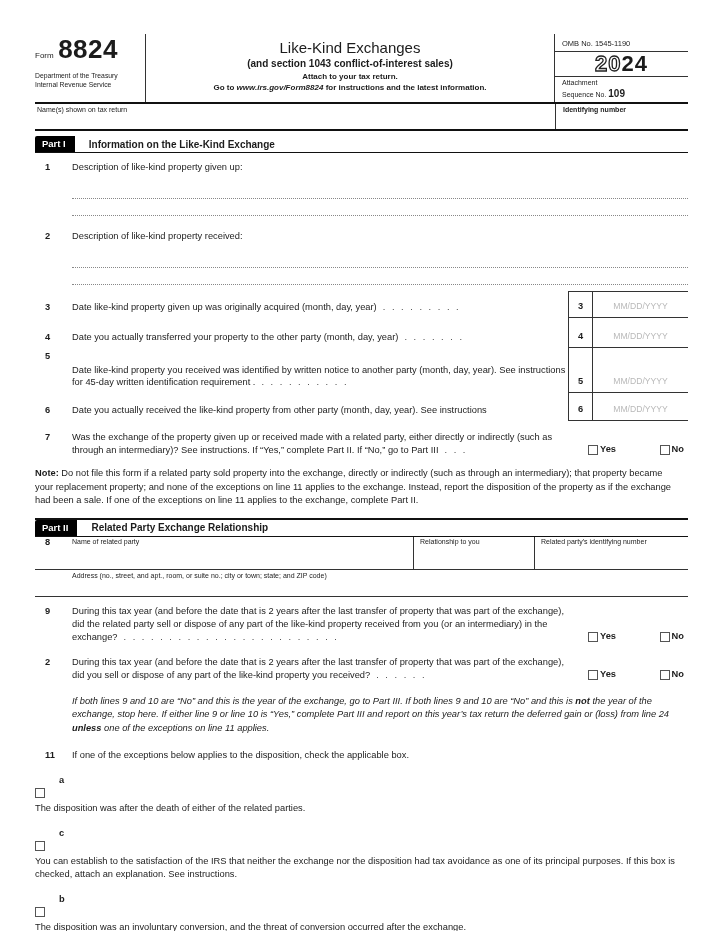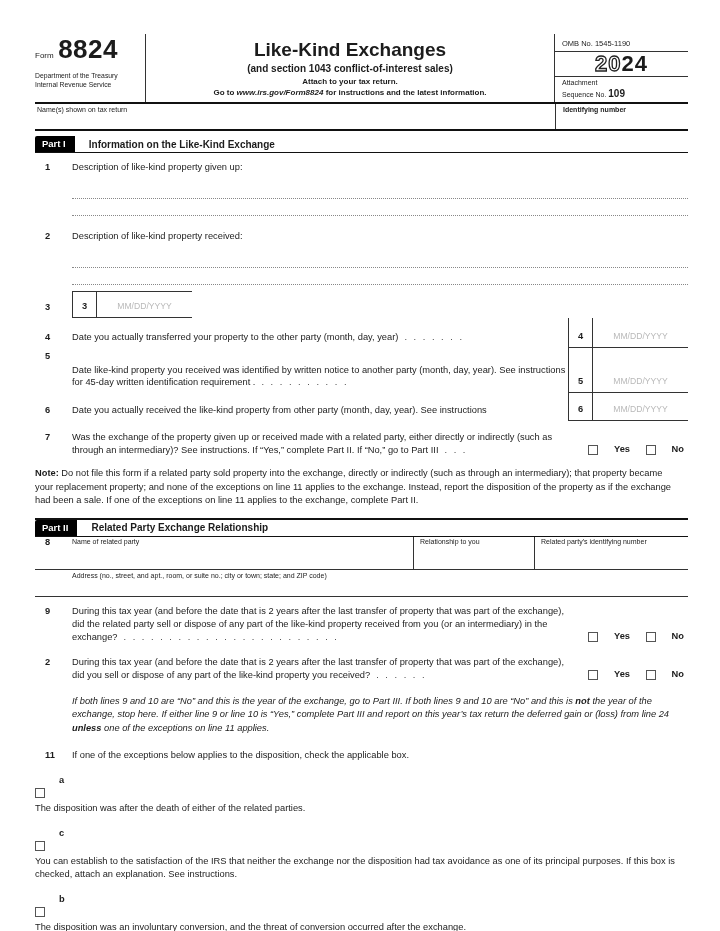--- a/index.html
+++ b/index.html
@@ -7,21 +7,21 @@
   body { font-family:"Liberation Sans", sans-serif; color:#1c1c1c; }
   .page { width:720px; height:931px; padding:34px 32px 0 35px; background:#fff; overflow:hidden; }
 
   
   .hdr { display:flex; border-bottom:2px solid #111; }
   .hdr-left { width:110px; padding-top:4px; }
   .form-word { font-size:8px; }
   .form-num-big { font-size:26px; font-weight:700; letter-spacing:0.5px; line-height:0.9; }
   .agency { font-size:6.8px; line-height:1.35; margin-top:9px; color:#222; }
   .hdr-center { flex:1; border-left:1px solid #333; border-right:1px solid #333; text-align:center; padding-top:5px; }
-  .title { font-size:19px; font-weight:700; }
+  .title { font-size:15px; font-weight:400; }
   .subtitle { font-size:10px; font-weight:700; margin-top:2px; }
   .attach { font-size:8px; font-weight:700; margin-top:3px; }
   .goto { font-size:8px; font-weight:700; margin-top:2px; }
   .goto i { font-style:italic; }
   .hdr-right { width:133px; font-size:7px; }
   .omb { padding:5px 0 3px 7px; border-bottom:1px solid #333; font-size:7.5px; }
   .yearcell { border-bottom:1px solid #333; text-align:center; padding:1px 0; }
   .yr { font-size:22px; font-weight:700; line-height:1; letter-spacing:1px; }
   .yr-outline { color:#fff; -webkit-text-stroke:1.3px #222; }
   .attcell { padding:2px 0 2px 7px; line-height:1.25; }
@@ -52,21 +52,21 @@
   .daterow { display:flex; font-size:9.3px; line-height:1.35; align-items:stretch; }
   .dr-text { flex:1; display:flex; align-items:flex-end; padding-bottom:4px; }
   .dr-cell-num { width:24px; flex:none; border-left:1px solid #333; border-bottom:1px solid #333; display:flex; align-items:flex-end; justify-content:center; font-weight:700; padding-bottom:4px; }
   .dr-cell-entry { width:96px; flex:none; border-left:1px solid #333; border-bottom:1px solid #333; display:flex; align-items:flex-end; justify-content:center; padding-bottom:4px; color:#b9b9b9; font-size:8.6px; }
   .bt .dr-cell-num, .bt .dr-cell-entry { border-top:1px solid #333; }
 
   
   .qrow { display:flex; font-size:9.3px; line-height:1.42; }
   .q-text { flex:1; }
   .q-boxes { width:110px; flex:none; display:flex; justify-content:space-between; align-items:flex-end; padding:0 4px 1px 10px; }
-  .yn { display:flex; align-items:center; gap:16px; font-weight:700; }
+  .yn { display:flex; align-items:center; gap:2px; font-weight:700; }
   .cb { width:10px; height:10px; border:1.2px solid #555; background:#fff; display:inline-block; flex:none; }
 
   
   .t8 { display:flex; border-bottom:1px solid #333; height:33px; font-size:7px; }
   .t8-c1 { flex:1; display:flex; }
   .t8-num { width:37px; padding-left:10px; font-weight:700; font-size:9.3px; }
   .t8-lbl { padding-top:1px; }
   .t8-c2 { width:121px; border-left:1px solid #333; padding:1px 0 0 6px; flex:none; }
   .t8-c3 { width:154px; border-left:1px solid #333; padding:1px 0 0 6px; flex:none; }
   .t8addr { border-bottom:1px solid #333; height:27px; font-size:7px; padding:2px 0 0 37px; }
@@ -140,20 +140,23 @@
 
   <div class="row mt14">
     <span class="ln">2</span>
     <span class="rowtext">Description of like-kind property received:</span>
   </div>
   <div class="dotfill mt8"></div>
   <div class="dotfill"></div>
 
   <div class="daterow bt mt6" style="height:27px">
     <span class="ln" style="align-self:flex-end;padding-bottom:4px">3</span>
+    <div class="dr-text">
+        <span><span>Date like-kind property given up was originally acquired (month, day, year)</span><span class="dots">. . . . . . . . .</span></span>
+      </div>
     <div class="dr-cell-num">3</div>
     <div class="dr-cell-entry">MM/DD/YYYY</div>
   </div>
   <div class="daterow" style="height:30px">
     <span class="ln" style="align-self:flex-end;padding-bottom:4px">4</span>
     <div class="dr-text">
         <span><span>Date you actually transferred your property to the other party (month, day, year)</span><span class="dots">. . . . . . .</span></span>
       </div>
     <div class="dr-cell-num">4</div>
     <div class="dr-cell-entry">MM/DD/YYYY</div>

